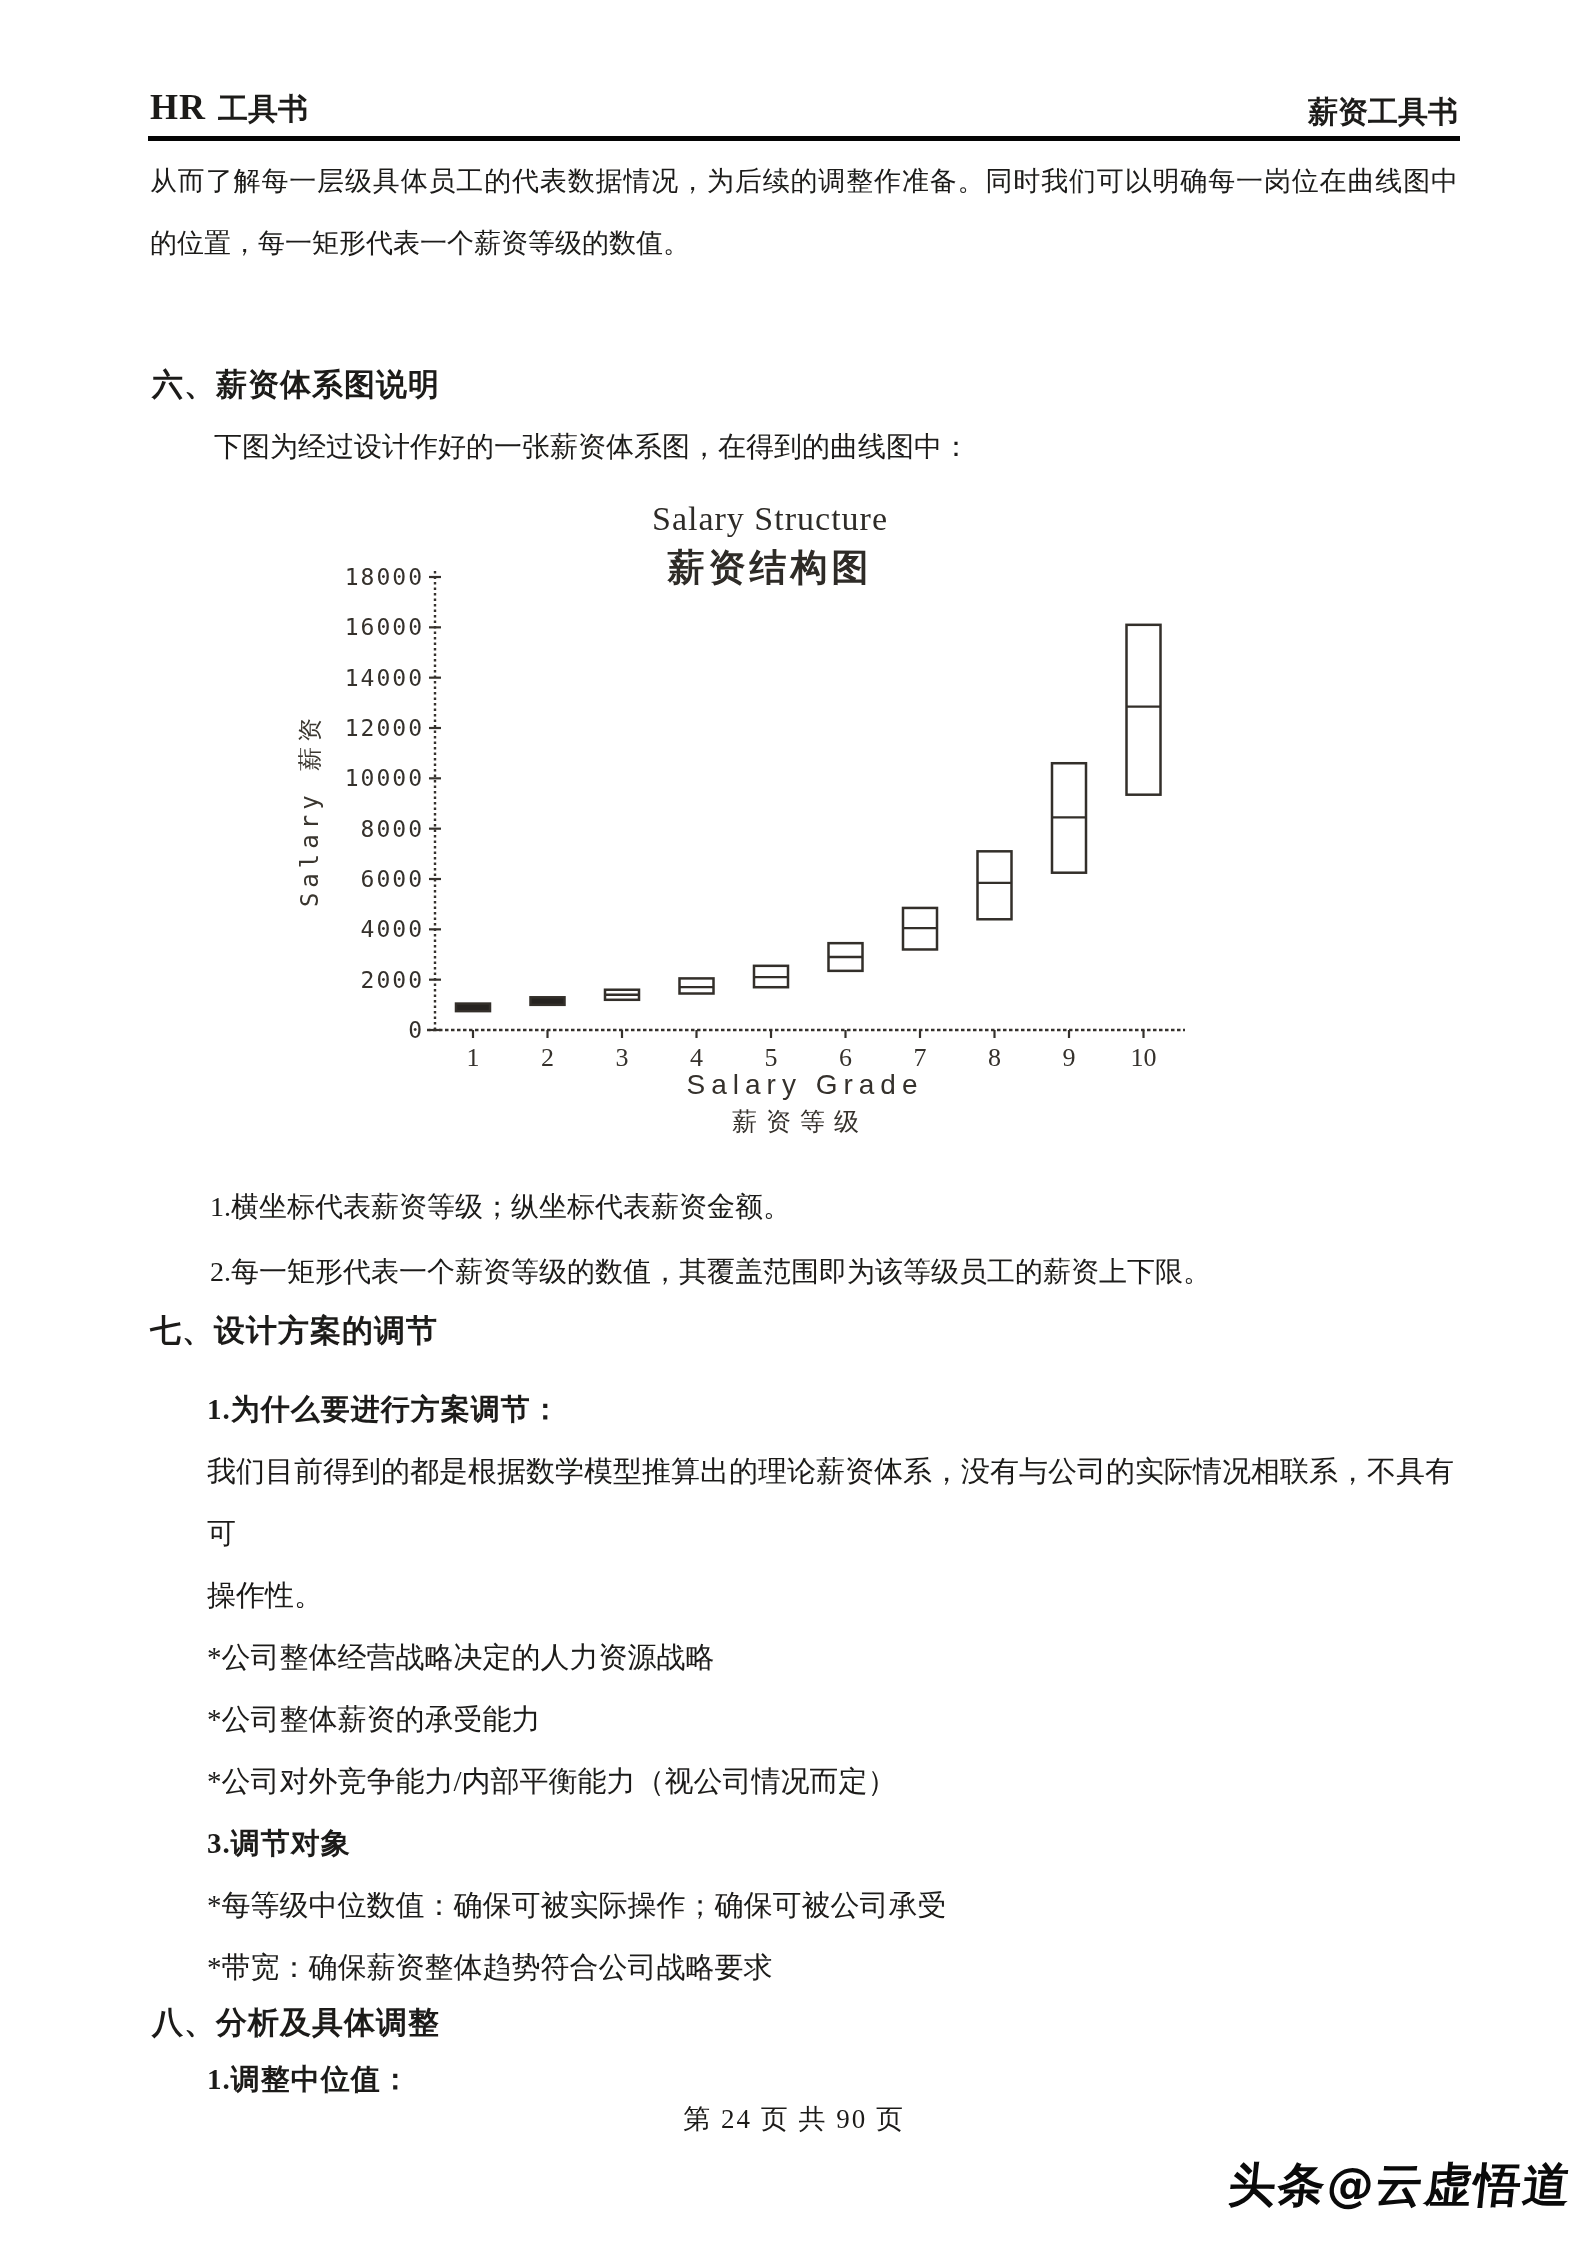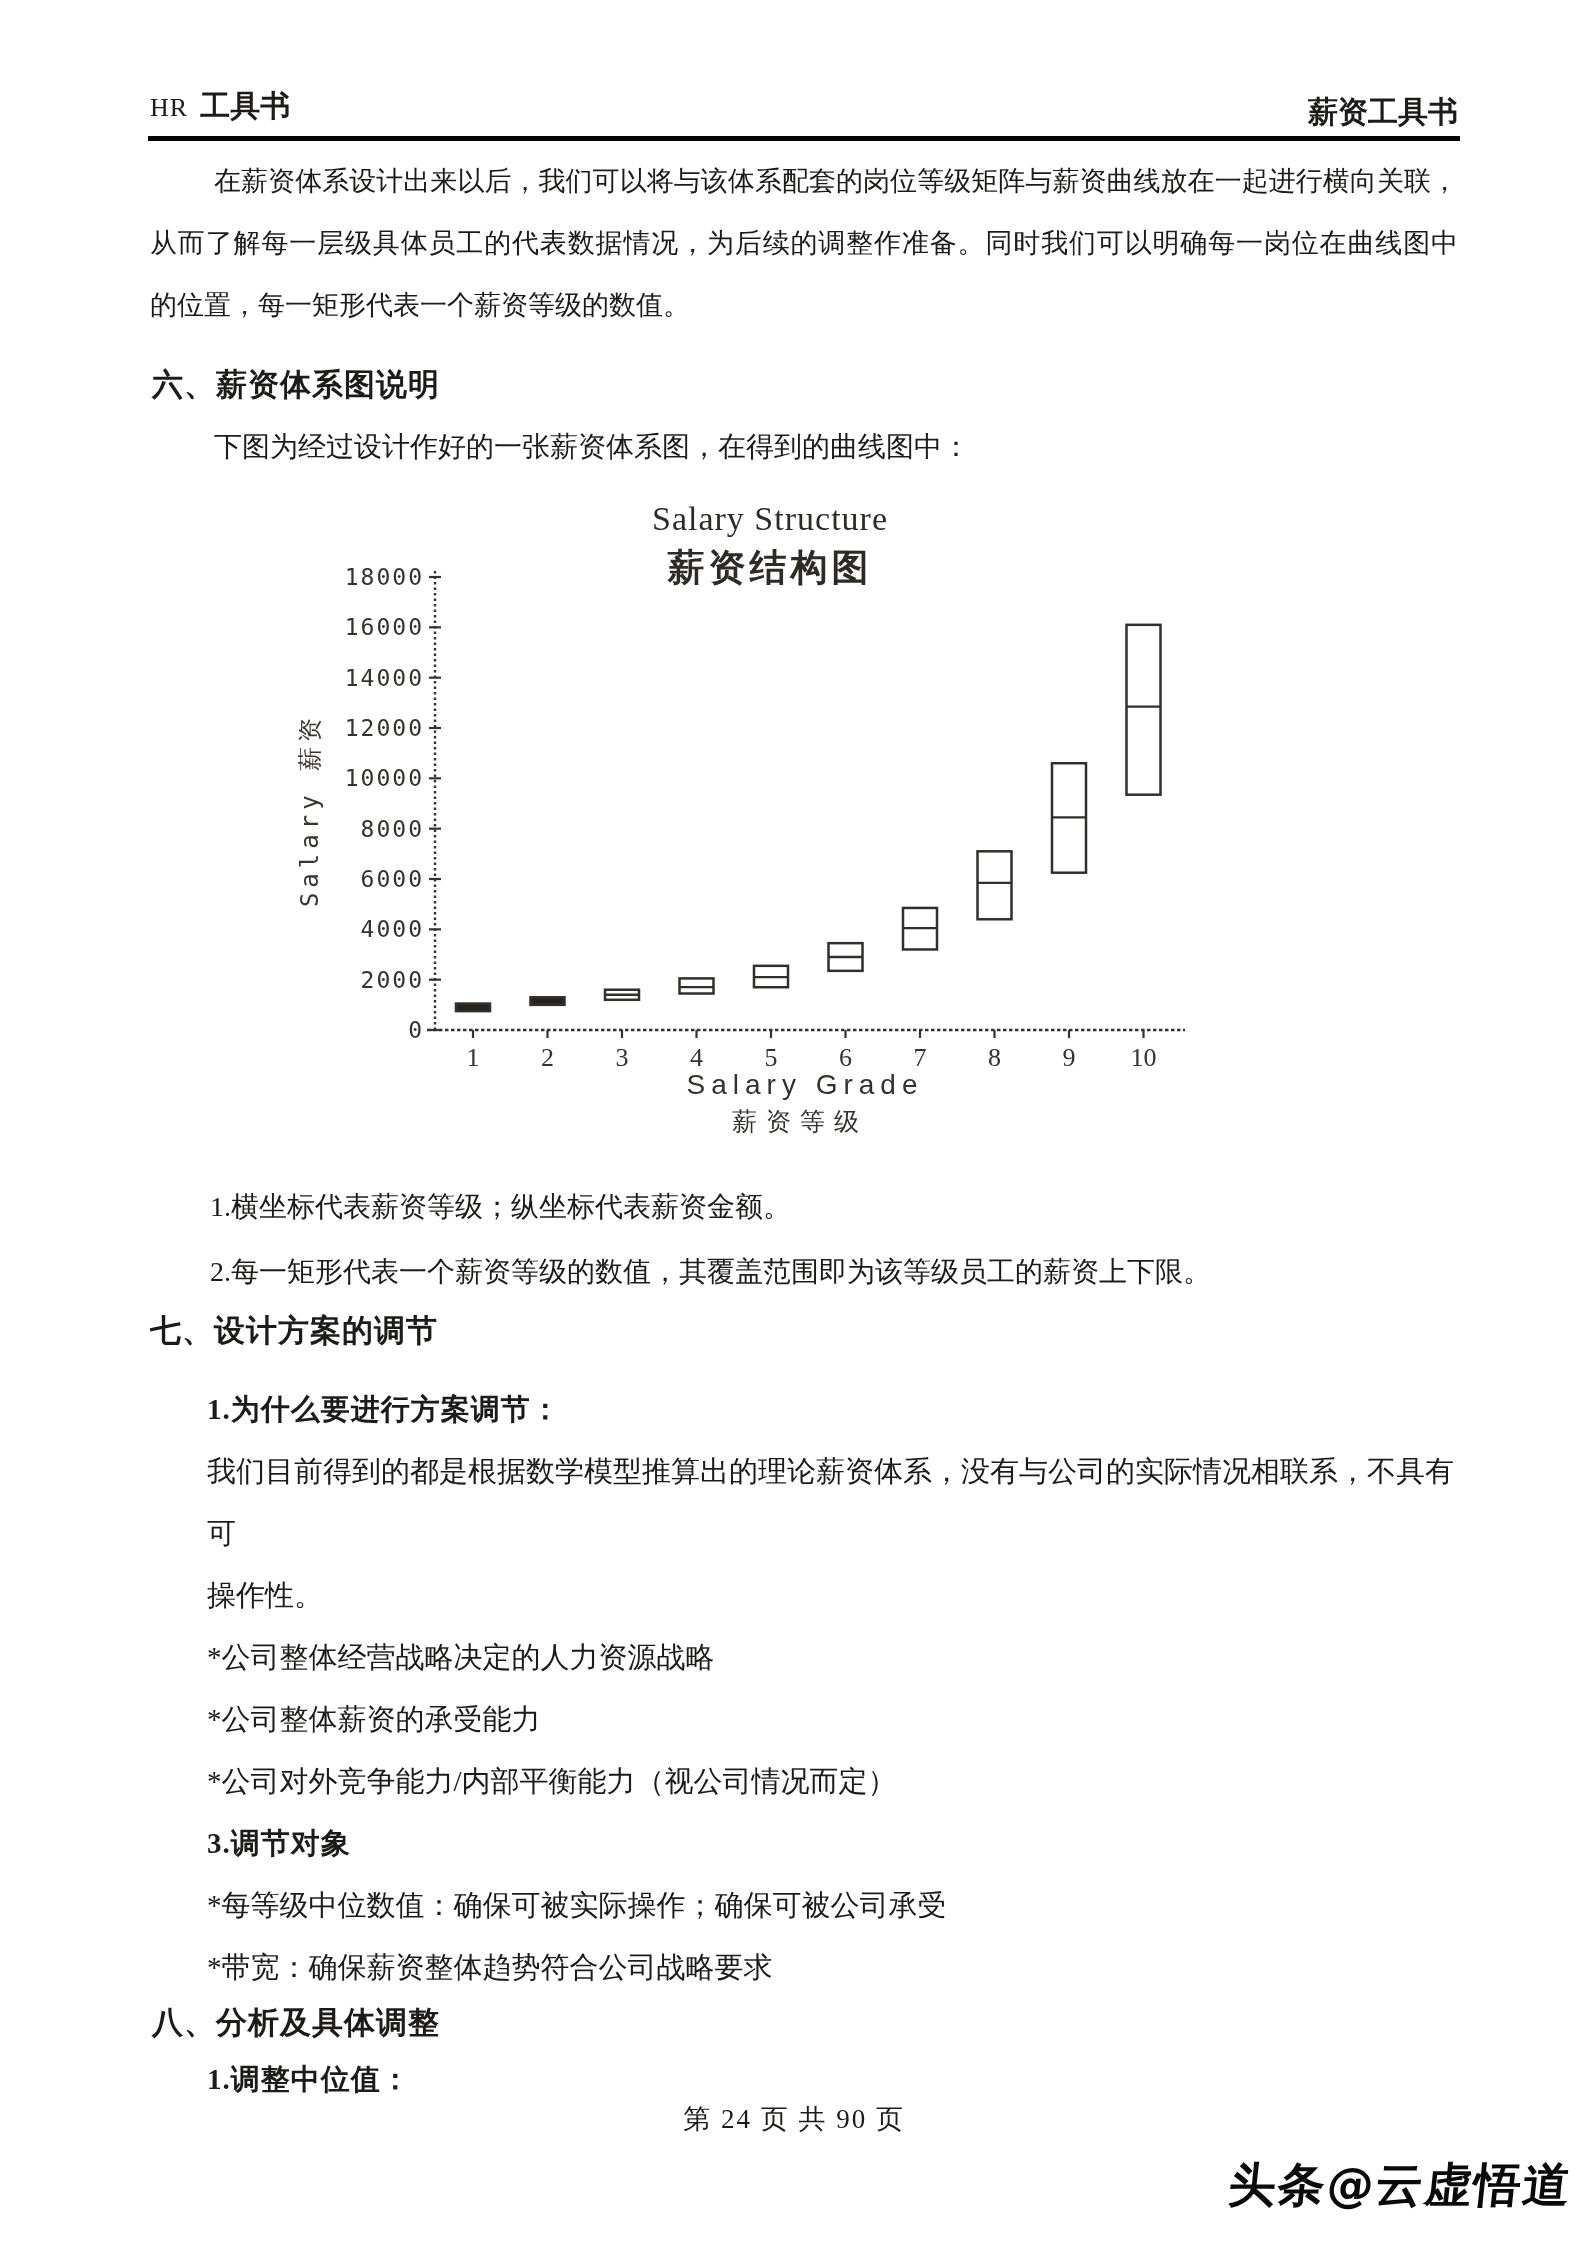--- a/index.html
+++ b/index.html
@@ -5,21 +5,21 @@
   html,body{margin:0;padding:0;background:#e8e8e8;}
   .page{
     position:relative;width:1588px;height:2245px;margin:0 auto;
     background:#ffffff;overflow:hidden;
     font-family:"Liberation Serif","DejaVu Serif",serif;
     color:#1c1b19;
   }
   .abs{position:absolute;}
   
   .hdr-left{left:150px;top:86px;font-size:30px;font-weight:700;white-space:nowrap;}
-  .hdr-brand{font-family:"Liberation Serif",serif;font-size:26px;font-weight:400;letter-spacing:1px;margin-top:9px;}
+  .hdr-brand{font-family:"Liberation Serif",serif;font-size:36px;font-weight:700;letter-spacing:1px;margin-top:9px;}
   .hdr-suffix{margin-left:12px;}
   .hdr-right{right:130px;top:92px;font-size:30px;font-weight:700;white-space:nowrap;}
   .rule{left:148px;top:136px;width:1312px;height:5px;background:#050505;}
   
   .para1{left:150px;top:150px;width:1308px;font-size:27px;line-height:62px;}
   .pline{height:62px;white-space:nowrap;}
   .pline.jl{white-space:normal;text-align:justify;text-align-last:justify;}
   .pline.first{padding-left:64px;width:1244px;}
   
   .h2{font-size:31px;font-weight:700;white-space:nowrap;letter-spacing:1px;}
@@ -57,21 +57,20 @@
 
 <div class="page">
 
   <div class="abs hdr-left">
     <span class="hdr-brand">HR</span><span class="hdr-suffix">工具书</span>
   </div>
   <div class="abs hdr-right">薪资工具书</div>
   <div class="abs rule"></div>
 
   <div class="abs para1">
-    <div class="pline first jl">在薪资体系设计出来以后，我们可以将与该体系配套的岗位等级矩阵与薪资曲线放在一起进行横向关联，</div>
     <div class="pline jl">从而了解每一层级具体员工的代表数据情况，为后续的调整作准备。同时我们可以明确每一岗位在曲线图中</div>
     <div class="pline">的位置，每一矩形代表一个薪资等级的数值。</div>
   </div>
 
   <div class="abs h2 h6pos">六、薪资体系图说明</div>
   <div class="abs intro">下图为经过设计作好的一张薪资体系图，在得到的曲线图中：</div>
 
   <div class="abs figure">
     <svg viewBox="0 0 1588 680" xmlns="http://www.w3.org/2000/svg">
         <text x="770" y="50" text-anchor="middle" class="c-title">Salary Structure</text>

